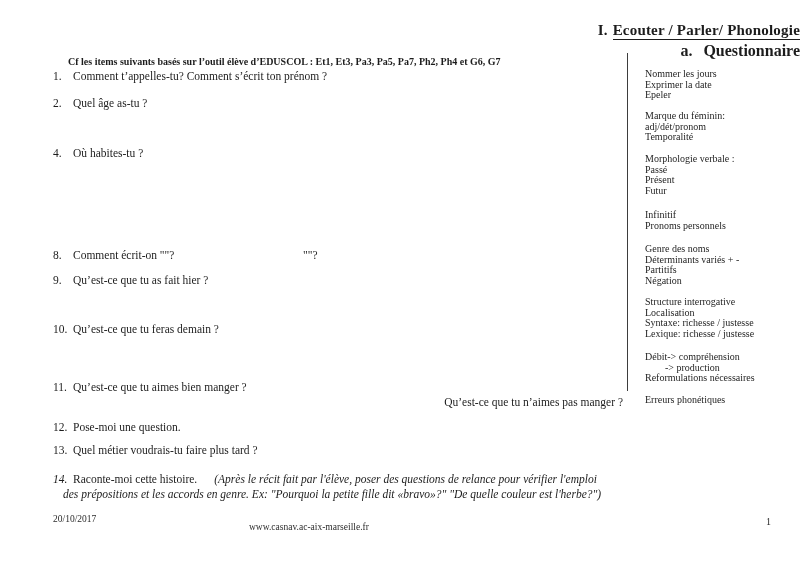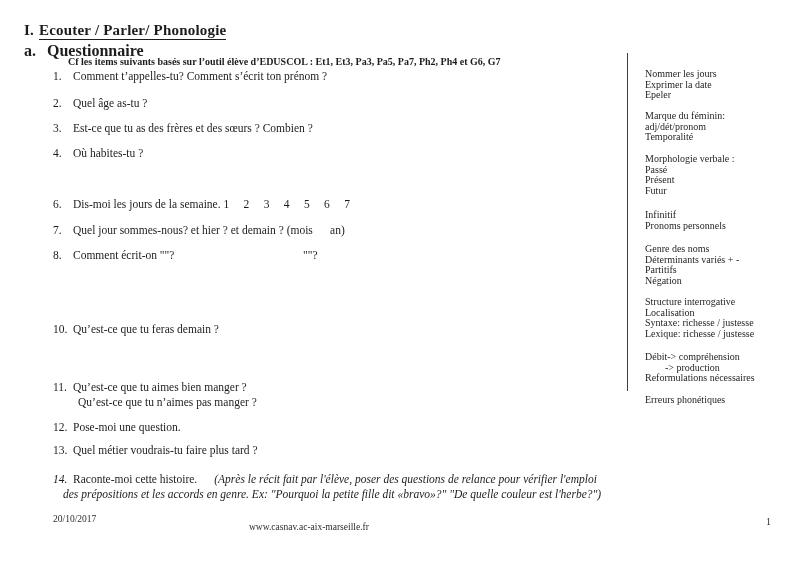--- a/index.html
+++ b/index.html
@@ -6,40 +6,40 @@
   html,body { width:800px; height:565px; }
   body {
     font-family: "Liberation Serif", "DejaVu Serif", serif;
     background:#ffffff; color:#1c1c1c;
     position:relative; overflow:hidden;
     -webkit-font-smoothing: antialiased;
   }
   .page { position:absolute; inset:0; background:#ffffff; }
 
   
-  .title-block { position:absolute; top:22px; left:0; width:800px; padding-left:24px; text-align:left; }
+  .title-block { position:absolute; top:22px; left:0; width:800px; padding-left:24px; text-align:right; }
   .title { font-size:15px; font-weight:bold; letter-spacing:.2px; }
   .title .t-prefix { margin-right:5px; }
   .title .t-main { border-bottom:1.5px solid #1c1c1c; padding-bottom:1px; }
   .subtitle { font-size:16px; font-weight:bold; margin-top:3px; }
   .subtitle .s-marker { margin-right:11px; }
 
   
   .intro {
     position:absolute; left:68px; top:56px; width:560px;
     font-size:10px; font-weight:bold; white-space:nowrap;
   }
 
   
   .q { position:absolute; left:53px; width:570px; font-size:11.5px; white-space:nowrap; }
   .qn { display:inline-block; width:20px; white-space:pre; }
   .qn.italic { font-style:italic; }
   .qt { white-space:pre-wrap; }
   .qt-right { position:absolute; left:250px; top:0; white-space:pre; }
-  .qline2 { margin-left:25px; margin-top:3px; white-space:pre-wrap; }
+  .qline2 { margin-left:25px; margin-top:3px; white-space:pre-wrap;text-align:right; }
   .q14 { line-height:15px; }
   .q14 .lead { margin-right:17px; }
   .qi { font-style:italic; }
   .q14-line2 { margin-left:10px; font-style:italic; white-space:pre-wrap; }
 
   
   .vrule { position:absolute; left:627px; top:53px; width:1px; height:338px; background:#3d3d3d; }
   .sidebar { position:absolute; left:633px; top:0; width:165px; font-size:10px; color:#1e1e1e; }
   .mgroup { position:absolute; left:12px; width:165px; }
   .mline { line-height:10.5px; white-space:pre; }
@@ -59,25 +59,23 @@
 
   <div class="title-block">
     <div class="title"><span class="t-prefix">I.</span><span class="t-main">Ecouter / Parler/ Phonologie</span></div>
     <div class="subtitle"><span class="s-marker">a.</span><span>Questionnaire</span></div>
   </div>
 
   <div class="intro">Cf les items suivants basés sur l’outil élève d’EDUSCOL : Et1, Et3, Pa3, Pa5, Pa7, Ph2, Ph4 et G6, G7</div>
 
   <div class="q" style="top:70px"><span class="qn">1.</span><span class="qt">Comment t’appelles-tu? Comment s’écrit ton prénom ?</span></div>
   <div class="q" style="top:97px"><span class="qn">2.</span><span class="qt">Quel âge as-tu ?</span></div>
-  <div class="q" style="top:122px"><span class="qn">3.</span><span class="qt">Est-ce que tu as des frères et des sœurs ? Combien ?</span></div>
   <div class="q" style="top:147px"><span class="qn">4.</span><span class="qt">Où habites-tu ?</span></div>
-  <div class="q" style="top:198px"><span class="qn">6.</span><span class="qt">Dis-moi les jours de la semaine. 1     2     3     4     5     6     7</span></div>
-  <div class="q" style="top:224px"><span class="qn">7.</span><span class="qt">Quel jour sommes-nous? et hier ? et demain ? (mois      an)</span></div>
   <div class="q" style="top:249px"><span class="qn">8.</span><span class="qt">Comment écrit-on ""?</span><span class="qt-right">""?</span></div>
+  <div class="q" style="top:274px"><span class="qn">9.</span><span class="qt">Qu’est-ce que tu as fait hier ?</span></div>
   <div class="q" style="top:323px"><span class="qn">10.</span><span class="qt">Qu’est-ce que tu feras demain ?</span></div>
   <div class="q" style="top:381px"><span class="qn">11.</span><span class="qt">Qu’est-ce que tu aimes bien manger ?</span><div class="qline2">Qu’est-ce que tu n’aimes pas manger ?</div></div>
   <div class="q" style="top:421px"><span class="qn">12.</span><span class="qt">Pose-moi une question.</span></div>
   <div class="q" style="top:444px"><span class="qn">13.</span><span class="qt">Quel métier voudrais-tu faire plus tard ?</span></div>
   <div class="q q14" style="top:472px"><span class="qn italic">14.</span><span class="qt lead">Raconte-moi cette histoire.</span><span class="qi">(Après le récit fait par l'élève, poser des questions de relance pour vérifier l'emploi</span><div class="q14-line2">des prépositions et les accords en genre. Ex: "Pourquoi la petite fille dit «bravo»?" "De quelle couleur est l'herbe?")</div></div>
 
   <div class="vrule"></div>
   <div class="sidebar">
     <div class="mgroup g0">
       <div class="mline">Nommer les jours</div>

